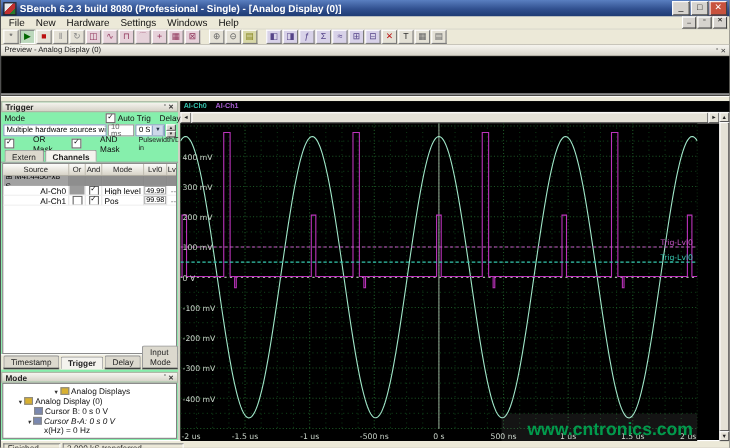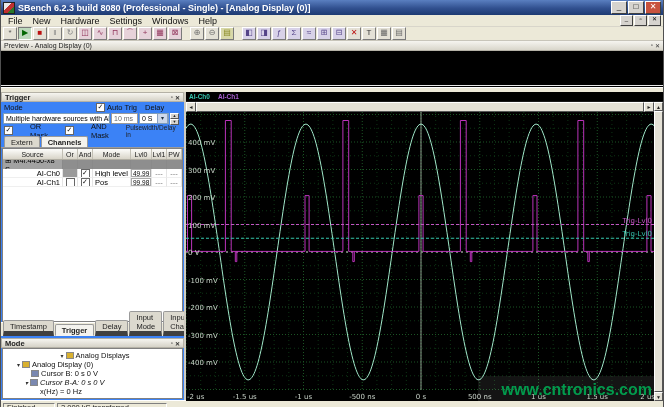--- a/index.html
+++ b/index.html
@@ -22,21 +22,21 @@
   .tool.active{background:#bcd8bc;border-color:#7a7a7a #fff #fff #7a7a7a;}
   .tool-gap{width:7px;flex:none;}
   
   .preview-header{height:9px;display:flex;align-items:center;background:linear-gradient(180deg,#f6f5f0,#d9d6cb);border-bottom:1px solid #b4b1a6;font-size:7px;color:#222;padding:0 3px;}
   .hdr-icons{margin-left:auto;display:flex;gap:2px;font-size:6px;color:#333;}
   .preview-body{height:36px;background:#000;position:relative;}
   .preview-body::after{content:"";position:absolute;left:0;right:0;bottom:1px;height:1px;background:#e9e9e9;}
   .sep{height:4px;background:#ece9d8;border-top:1px solid #fff;}
   
   .main{height:308px;display:flex;}
-  .left{width:183px;flex:none;display:flex;flex-direction:column;background:#3b82f6;}
+  .left{width:161px;flex:none;display:flex;flex-direction:column;background:#86efac;}
   .splitter{width:2px;flex:none;background:#cfccc1;}
   .right{flex:1;background:#000;display:flex;flex-direction:column;min-width:0;}
   .panel-header{height:10px;display:flex;align-items:center;background:linear-gradient(180deg,#f6f5f0,#d5d2c7);border:1px solid #b4b1a6;font-size:7.5px;font-weight:bold;color:#222;padding:0 3px;box-sizing:border-box;}
   .row{display:flex;align-items:center;font-size:7.5px;color:#111;}
   .mode-row{height:10px;position:relative;padding:0 3px;}
   .mode-row .autotrig{position:absolute;left:95px;display:flex;align-items:center;gap:2px;}
   .mode-row .delaylbl{position:absolute;left:144px;}
   .chk{display:inline-block;width:7px;height:7px;background:#fff;border:1px solid #666;font-size:7px;line-height:6px;text-align:center;color:#111;box-sizing:content-box;flex:none;}
   .combo-row{height:13px;display:flex;align-items:center;gap:1px;padding:0 2px;}
   .combo{height:11px;background:#fff;border:1px solid #7f9db9;display:flex;align-items:center;font-size:7px;box-sizing:border-box;overflow:hidden;white-space:nowrap;}
@@ -58,21 +58,21 @@
   .td{height:100%;display:flex;align-items:center;justify-content:center;overflow:hidden;box-sizing:border-box;}
   .td.src{justify-content:flex-end;padding-right:2px;}
   .tr.group{background:#a2a2a2;color:#000;}
   .tr.group .td{border-right:1px solid #8a8a8a;}
   .tr.group .td:not(.src){background:#8e8e8e;}
   .tr.data .td{border-right:1px solid #e4e4e4;border-bottom:1px solid #efefef;}
   .cellfill{width:100%;height:100%;background:#9b9b9b;}
   .lvlbox{width:100%;height:8px;border:1px solid #aaa;background:#fff;font-size:6.5px;display:flex;align-items:center;padding-left:1px;box-sizing:border-box;overflow:hidden;white-space:nowrap;}
   .dash{color:#777;}
   .bottom-tabs{height:13px;display:flex;align-items:flex-end;background:#ece9d8;padding-left:2px;border-top:1px solid #fff;}
-  .bottom-tabs .tab{border-radius:2px 2px 0 0;border-bottom:5px solid #404040;}
+  .bottom-tabs .tab{border-radius:2px 2px 0 0;border-bottom:2px solid #404040;}
   .bottom-tabs .tab.active{border-bottom:1px solid #f4f3ee;}
   .info-gap{height:2px;}
   .info-body{flex:1;margin:0 1px 1px;background:#fff;border:1px solid #808080;font-size:7.5px;overflow:hidden;padding-top:2px;}
   .tree-row{height:9px;display:flex;align-items:center;white-space:nowrap;color:#111;}
   .tree-exp{width:7px;text-align:center;font-size:6px;color:#333;flex:none;}
   .tree-ico{width:8px;height:7px;margin-right:2px;flex:none;border:1px solid #888;box-sizing:border-box;}
   
   .channel-bar{height:9px;background:#000;display:flex;align-items:center;gap:8px;padding:0 3px;font-size:6.5px;font-weight:bold;border-bottom:1px solid #1a1a1a;}
   .h-scroll{height:10px;background:#d6d3ce;display:flex;margin-right:9px;}
   .sb-btn{width:10px;height:10px;background:#e4e1d6;border:1px solid;border-color:#fff #555 #555 #fff;font-size:5px;line-height:8px;text-align:center;color:#222;flex:none;box-sizing:border-box;}

